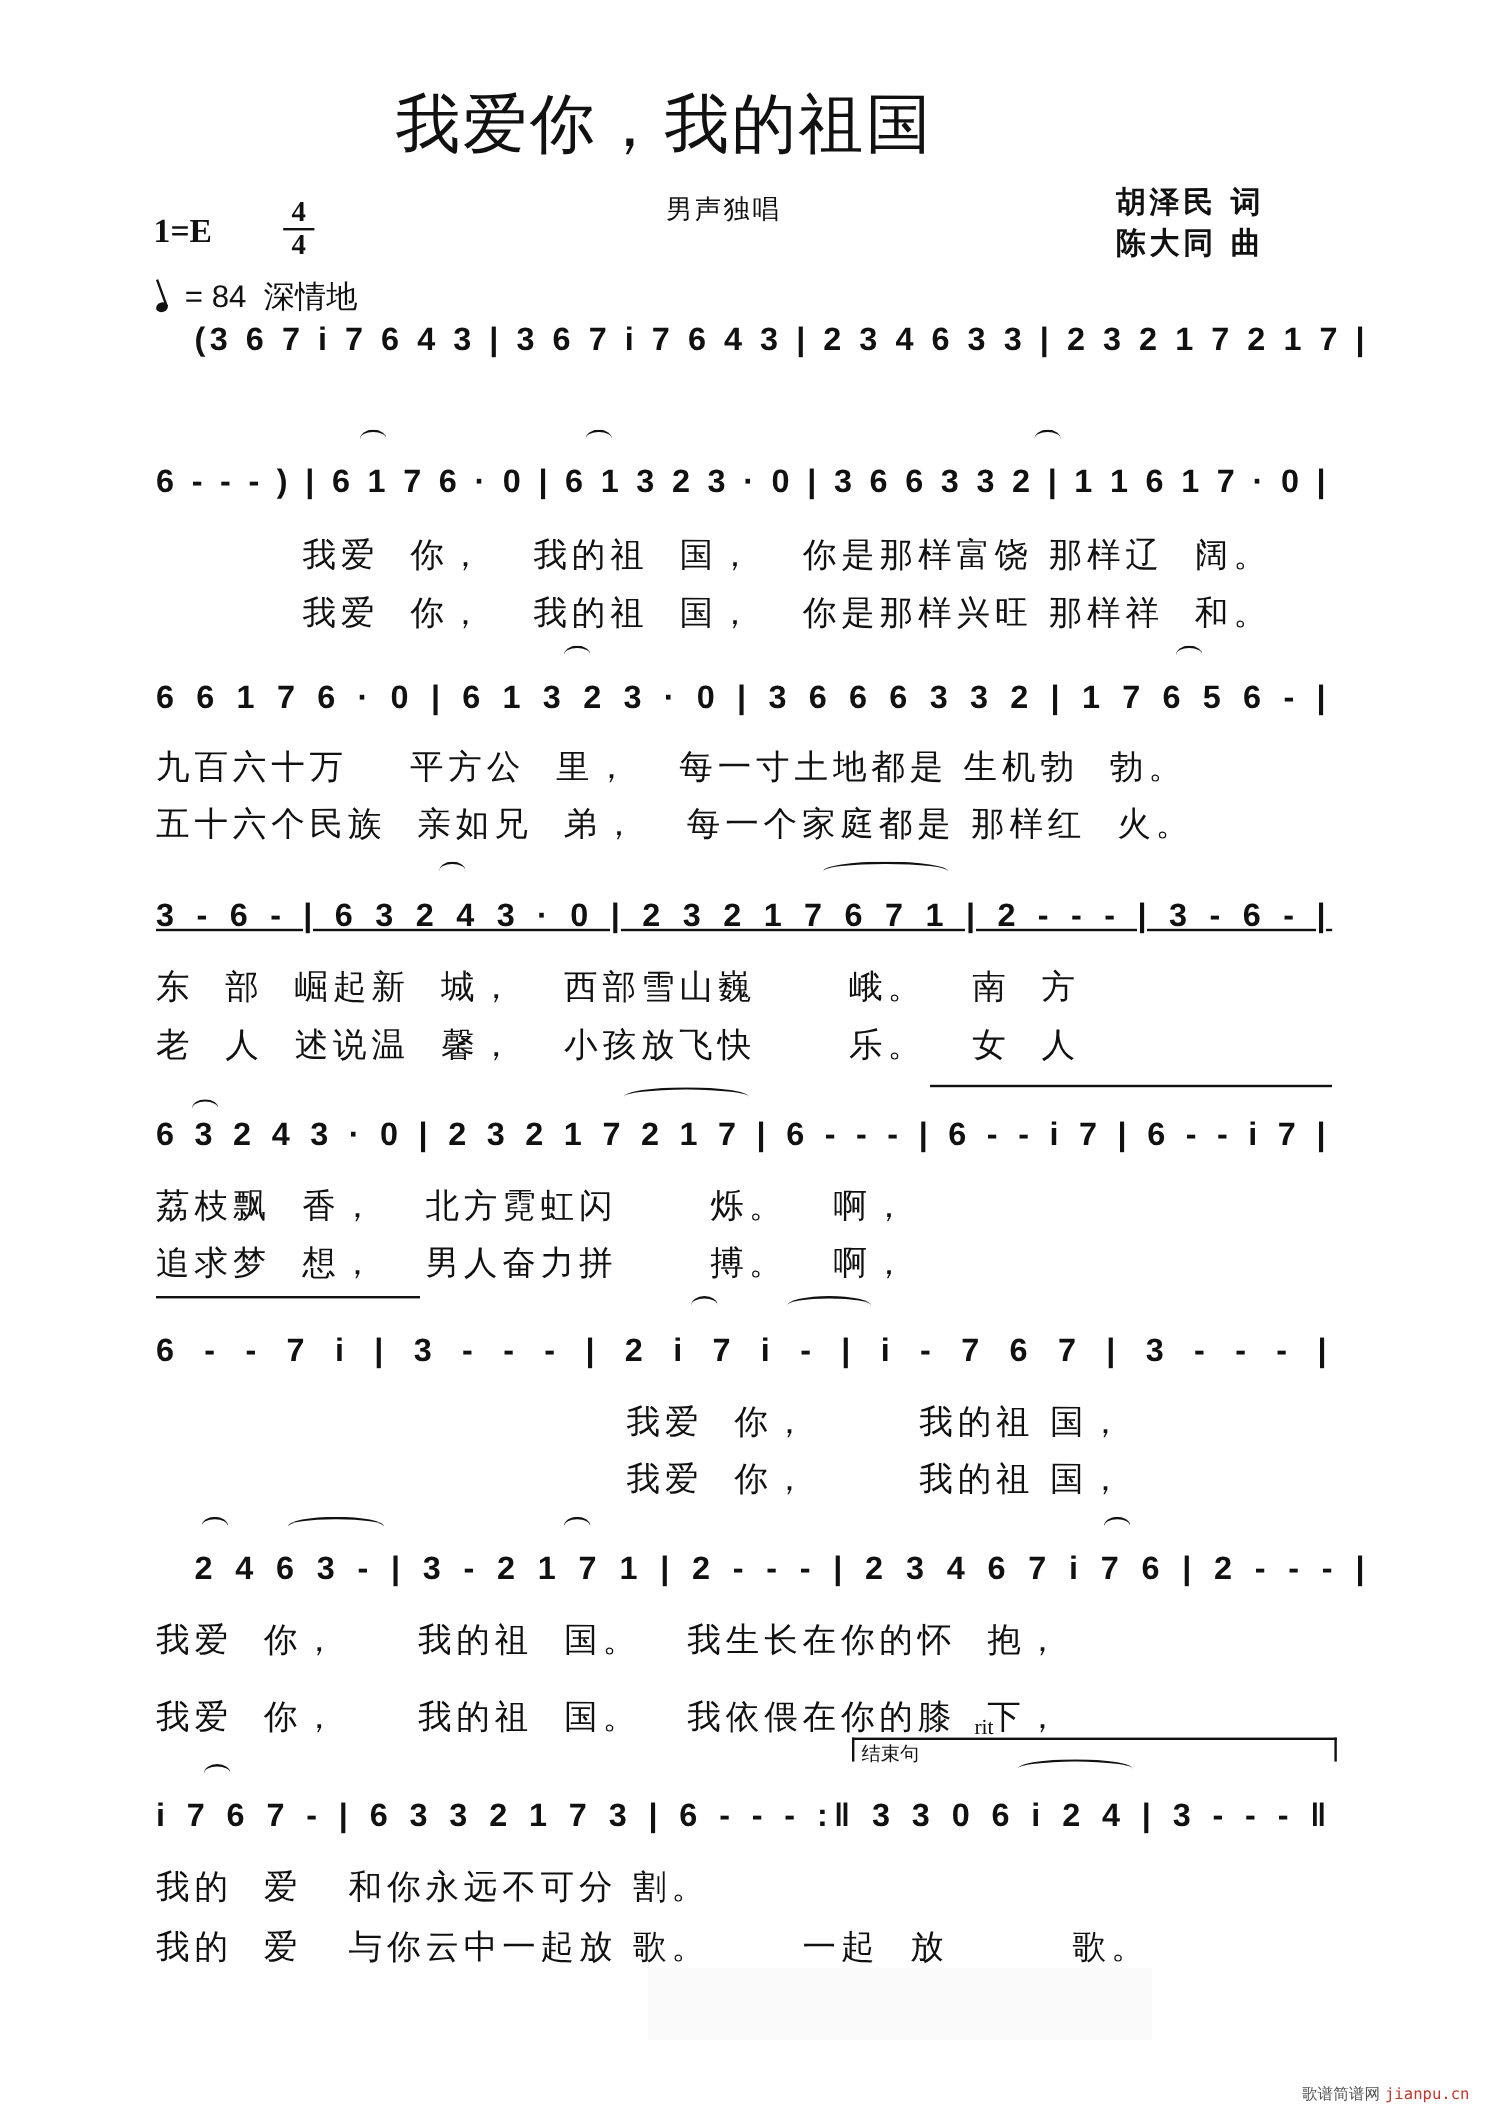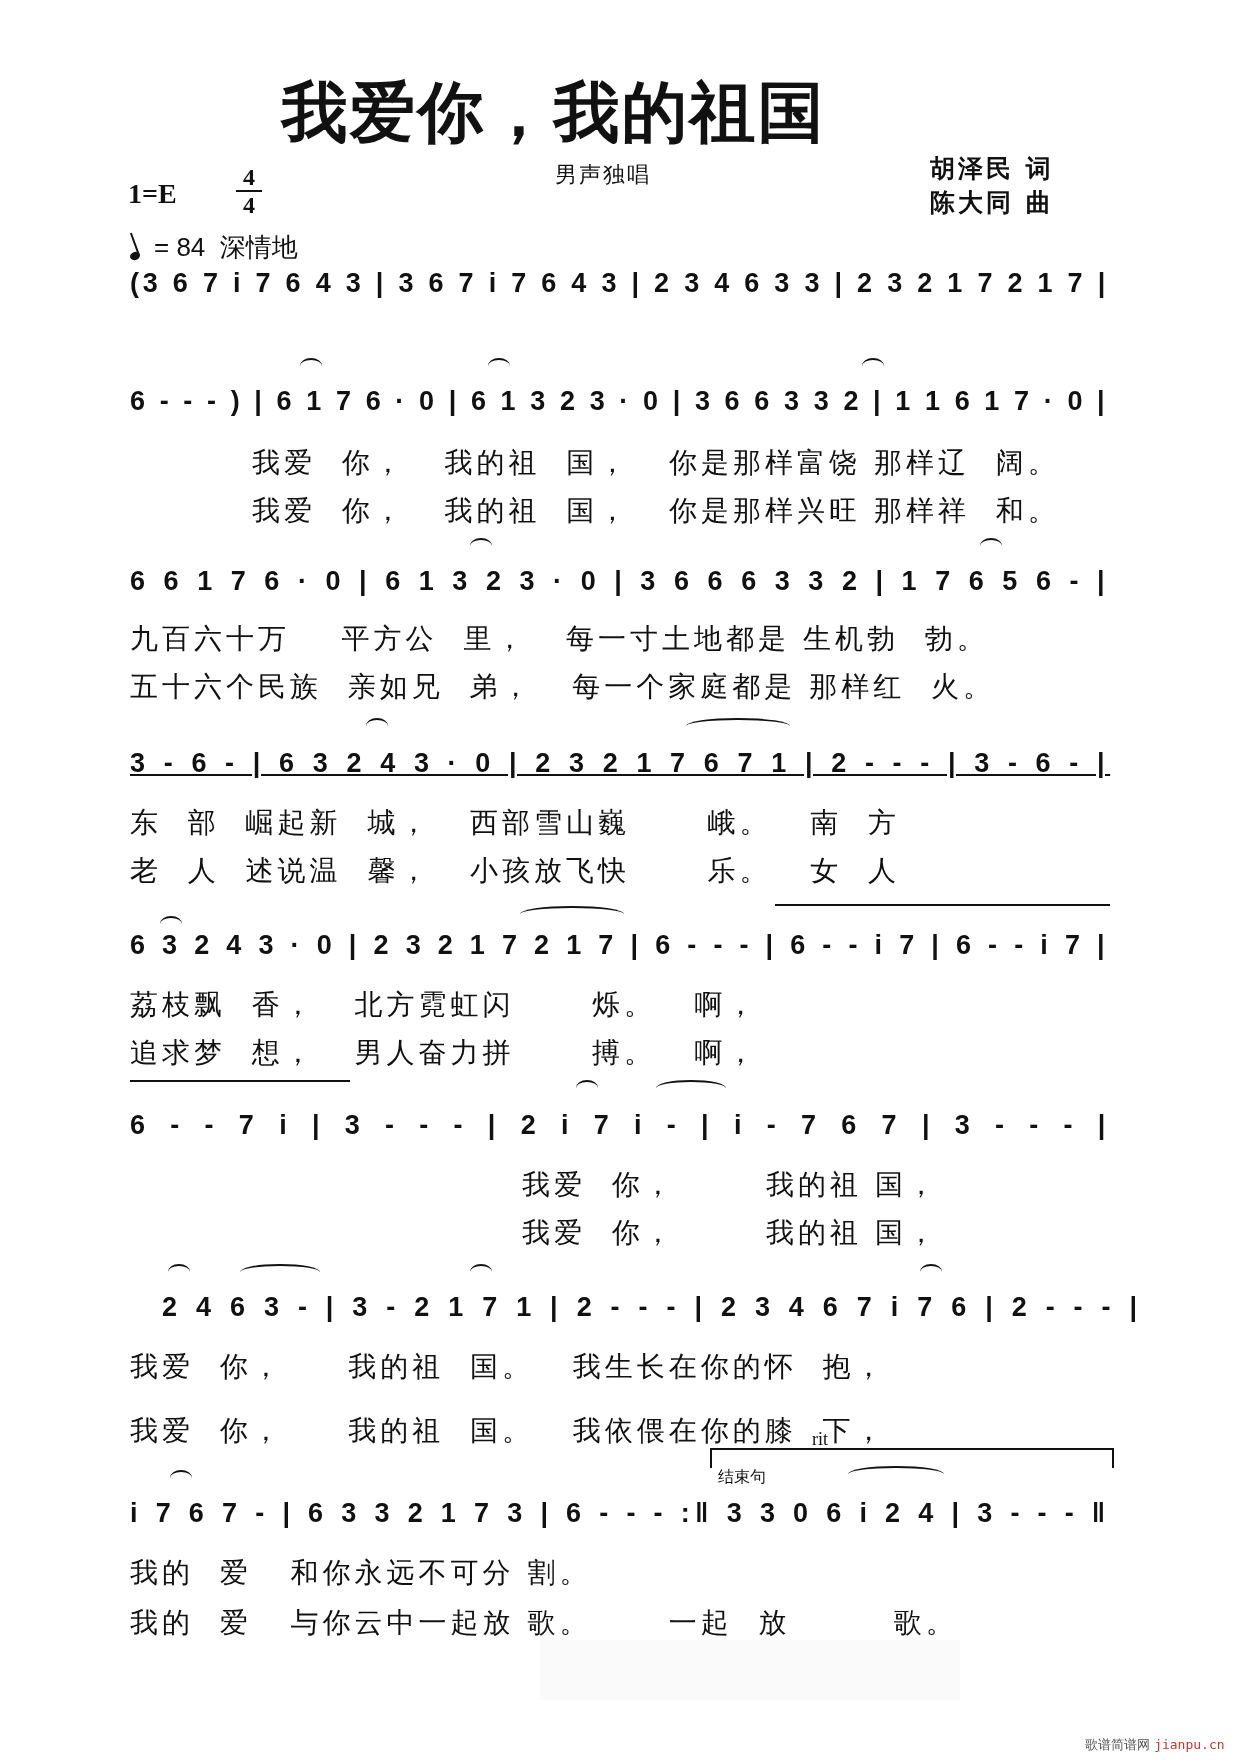--- a/index.html
+++ b/index.html
@@ -1,18 +1,18 @@
 <!DOCTYPE html>
 <html><head>
 <meta charset="utf-8">
 <style>
   html, body { margin: 0; padding: 0; background: #ffffff; }
   body { width: 1240px; height: 1762px; position: relative; overflow: hidden; color: #111; font-family: "DejaVu Sans", sans-serif; }
   .abs { position: absolute; }
-  .title { left: 0; width: 1107px; top: 68px; text-align: center; font-size: 66px; font-weight: bold; letter-spacing: 2px; font-family: "DejaVu Sans", sans-serif; }
+  .title { left: 0; width: 1107px; top: 68px; text-align: center; font-size: 54px; font-weight: normal; letter-spacing: 2px; font-family: "DejaVu Sans", sans-serif; }
   .subtitle { left: 555px; top: 160px; font-size: 22px; letter-spacing: 2px; font-family: "DejaVu Serif", serif; }
   .key { left: 128px; top: 178px; font-size: 28px; font-weight: bold; font-family: "Liberation Serif", serif; }
   .timesig { left: 236px; top: 166px; width: 26px; text-align: center; font-family: "Liberation Serif", serif; font-weight: bold; font-size: 24px; line-height: 22px; }
   .timesig .bar { border-top: 2px solid #111; margin: 2px 0; }
   .tempo { left: 130px; top: 230px; font-size: 26px; font-family: "Liberation Sans", sans-serif; }
   .tempo .note { display: inline-block; width: 10px; height: 8px; background: #111; border-radius: 50%; transform: rotate(-20deg); position: relative; top: 4px; margin-right: 14px; }
   .tempo .note::after { content: ""; position: absolute; right: 0; bottom: 3px; width: 2px; height: 24px; background: #111; }
   .credit { left: 930px; font-size: 25px; font-weight: bold; letter-spacing: 3px; }
   .score-line { position: absolute; left: 130px; width: 980px; height: 44px; }
   .notes { position: absolute; left: 0; top: 0; font-family: "Liberation Sans", sans-serif; font-weight: bold; font-size: 27px; white-space: pre; letter-spacing: 0; }
@@ -36,21 +36,21 @@
   <div>4</div>
   <div class="bar"></div>
   <div>4</div>
 </div>
 <div class="abs tempo">
   <span class="note"></span><span>= 84</span>&nbsp;&nbsp;<span>深情地</span>
 </div>
 <div class="abs credit" style="top:152px;">胡泽民  词</div>
 <div class="abs credit" style="top:186px;">陈大同  曲</div>
 
-<div class="score-line" style="top:268px;">
+<div class="score-line" style="top:268px;margin-left:32px;">
   <div class="notes" style="letter-spacing: 3.77612px;">(3 6 7 i 7 6 4 3 | 3 6 7 i 7 6 4 3 | 2 3 4 6 3 3 | 2 3 2 1 7 2 1 7 |</div>
 </div>
 
 <div class="slur" style="left:300px; top:358px; width:22px;"></div>
 <div class="slur" style="left:488px; top:358px; width:22px;"></div>
 <div class="slur" style="left:862px; top:358px; width:22px;"></div>
 <div class="score-line" style="top:386px;">
   <div class="notes" style="letter-spacing: 3.58571px;">6 - - - ) | 6 1 7 6 · 0 | 6 1 3 2 3 · 0 | 3 6 6 3 3 2 | 1 1 6 1 7 · 0 |</div>
 </div>
 <div class="lyric" style="top:444px; left:252px;">我爱  你，   我的祖  国，   你是那样富饶 那样辽  阔。</div>
@@ -94,21 +94,21 @@
 <div class="slur" style="left:240px; top:1264px; width:80px;"></div>
 <div class="slur" style="left:470px; top:1264px; width:22px;"></div>
 <div class="slur" style="left:920px; top:1264px; width:22px;"></div>
 <div class="score-line" style="top:1292px;margin-left:32px;">
   <div class="notes" style="letter-spacing: 5.72581px;">2 4 6 3 - | 3 - 2 1 7 1 | 2 - - - | 2 3 4 6 7 i 7 6 | 2 - - - |</div>
 </div>
 <div class="lyric" style="top:1348px;">我爱  你，     我的祖  国。   我生长在你的怀  抱，</div>
 <div class="lyric" style="top:1396px;margin-top:16px;">我爱  你，     我的祖  国。   我依偎在你的膝  下，</div>
 
 <div class="ending-box" style="left:710px; top:1448px; width:400px;"></div>
-<div class="ending-label" style="left:718px; top:1452px;margin-top:15px;">结束句</div>
+<div class="ending-label" style="left:718px; top:1452px;">结束句</div>
 <div class="rit" style="left:812px; top:1429px;">rit</div>
 <div class="slur" style="left:848px; top:1466px; width:96px;"></div>
 <div class="slur" style="left:170px; top:1470px; width:22px;"></div>
 <div class="score-line" style="top:1498px;">
   <div class="notes" style="letter-spacing: 5.33333px;">i 7 6 7 - | 6 3 3 2 1 7 3 | 6 - - - :‖ 3 3 0 6 i 2 4 | 3 - - - ‖</div>
 </div>
 <div class="lyric" style="top:1554px;">我的  爱   和你永远不可分 割。</div>
 <div class="lyric" style="top:1604px;">我的  爱   与你云中一起放 歌。      一起  放        歌。</div>
 
 <div class="footer-shade"></div>

